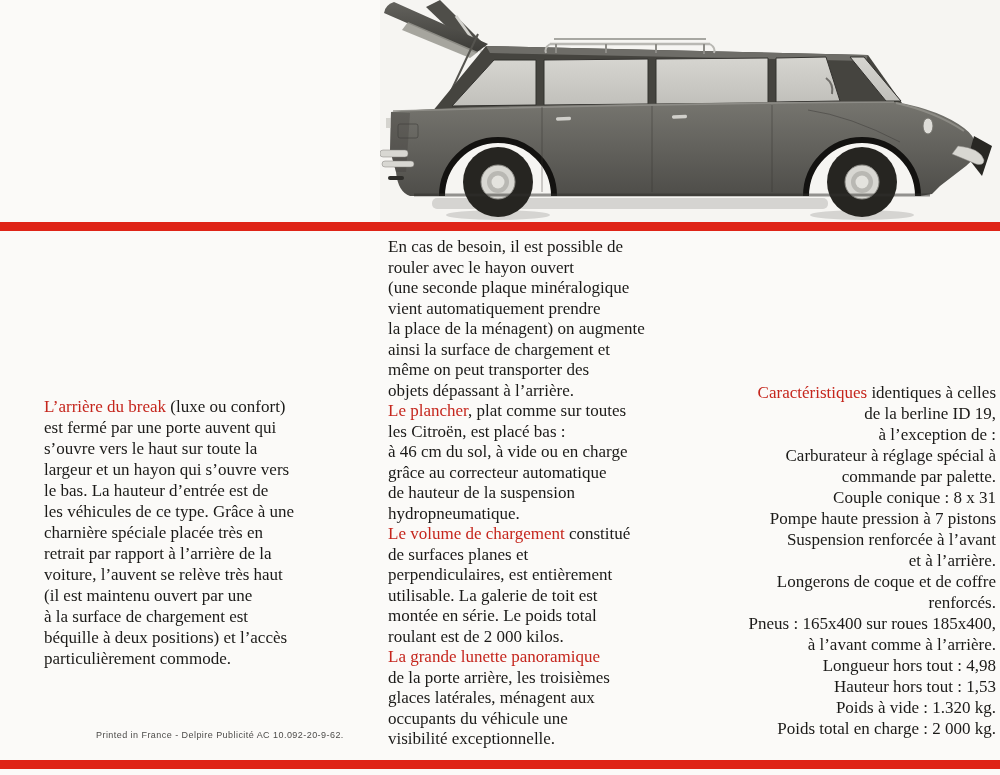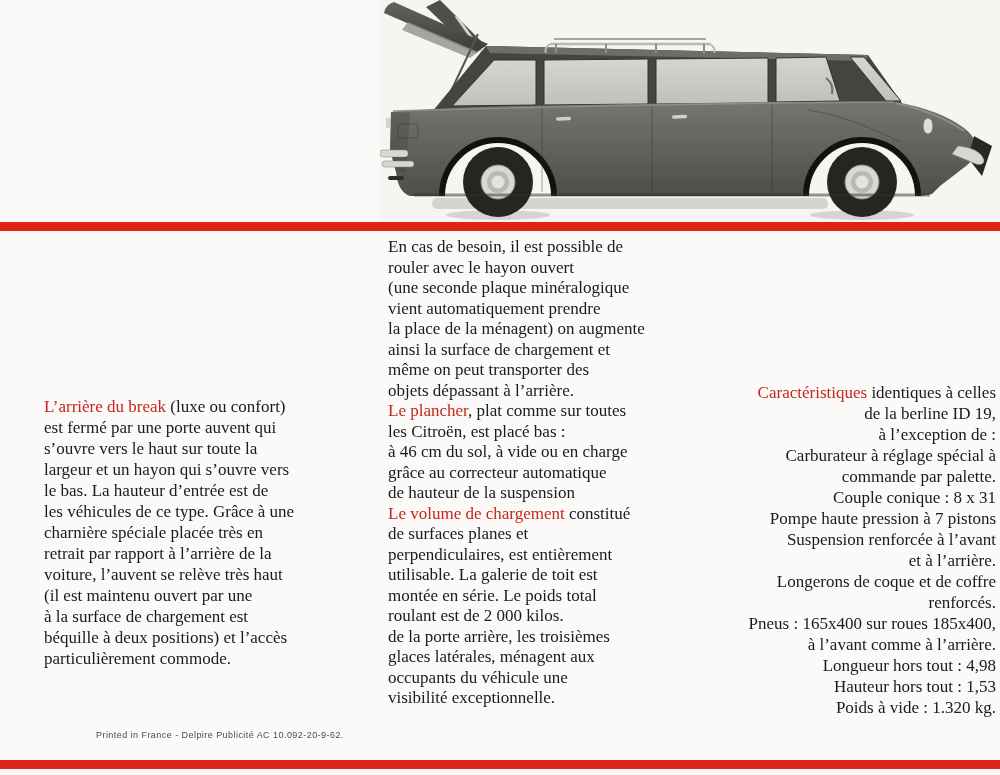--- a/index.html
+++ b/index.html
@@ -169,26 +169,28 @@
       <div class="line"><span>vient automatiquement prendre</span></div>
       <div class="line"><span>la place de la ménagent) on augmente</span></div>
       <div class="line"><span>ainsi la surface de chargement et</span></div>
       <div class="line"><span>même on peut transporter des</span></div>
       <div class="line"><span>objets dépassant à l’arrière.</span></div>
       <div class="line"><span class="red">Le plancher</span><span>, plat comme sur toutes</span></div>
       <div class="line"><span>les Citroën, est placé bas :</span></div>
       <div class="line"><span>à 46 cm du sol, à vide ou en charge</span></div>
       <div class="line"><span>grâce au correcteur automatique</span></div>
       <div class="line"><span>de hauteur de la suspension</span></div>
+      <div class="line"><span>hydropneumatique.</span></div>
       <div class="line"><span class="red">Le volume de chargement</span><span> constitué</span></div>
       <div class="line"><span>de surfaces planes et</span></div>
       <div class="line"><span>perpendiculaires, est entièrement</span></div>
       <div class="line"><span>utilisable. La galerie de toit est</span></div>
       <div class="line"><span>montée en série. Le poids total</span></div>
       <div class="line"><span>roulant est de 2 000 kilos.</span></div>
+      <div class="line"><span class="red">La grande lunette panoramique</span><span></span></div>
       <div class="line"><span>de la porte arrière, les troisièmes</span></div>
       <div class="line"><span>glaces latérales, ménagent aux</span></div>
       <div class="line"><span>occupants du véhicule une</span></div>
       <div class="line"><span>visibilité exceptionnelle.</span></div>
     </div>
 
   <div class="col col-right">
 
   <div class="line"><span class="red">Caractéristiques</span><span> identiques à celles</span></div>
       <div class="line"><span>de la berline ID 19,</span></div>
@@ -199,19 +201,20 @@
       <div class="line"><span>Pompe haute pression à 7 pistons</span></div>
       <div class="line"><span>Suspension renforcée à l’avant</span></div>
       <div class="line"><span>et à l’arrière.</span></div>
       <div class="line"><span>Longerons de coque et de coffre</span></div>
       <div class="line"><span>renforcés.</span></div>
       <div class="line"><span>Pneus : 165x400 sur roues 185x400,</span></div>
       <div class="line"><span>à l’avant comme à l’arrière.</span></div>
       <div class="line"><span>Longueur hors tout : 4,98</span></div>
       <div class="line"><span>Hauteur hors tout : 1,53</span></div>
       <div class="line"><span>Poids à vide : 1.320 kg.</span></div>
+      <div class="line"><span>Poids total en charge : 2 000 kg.</span></div>
     </div>
 
   <div class="footer">Printed in France  -  Delpire Publicité AC 10.092-20-9-62.</div>
 
   <div class="rule rule-bottom"></div>
 
 </div>
 
 </body></html>

